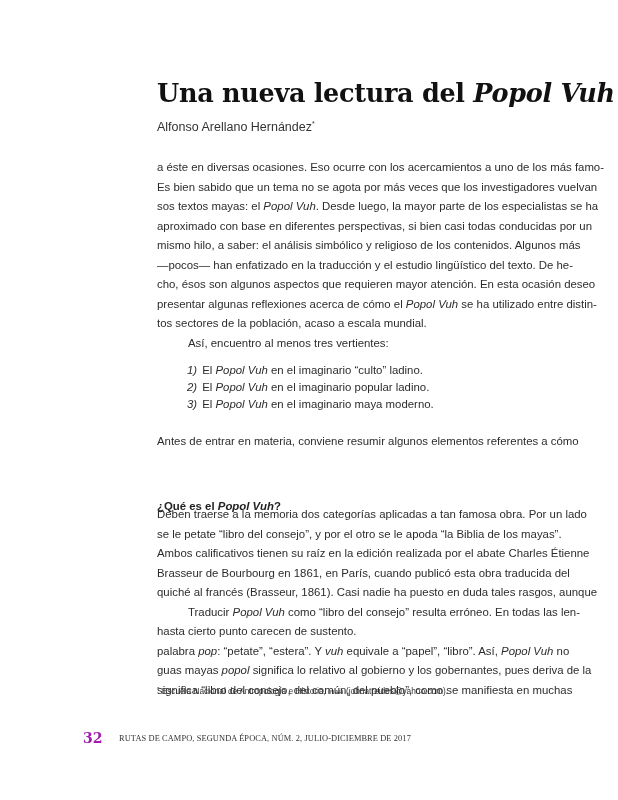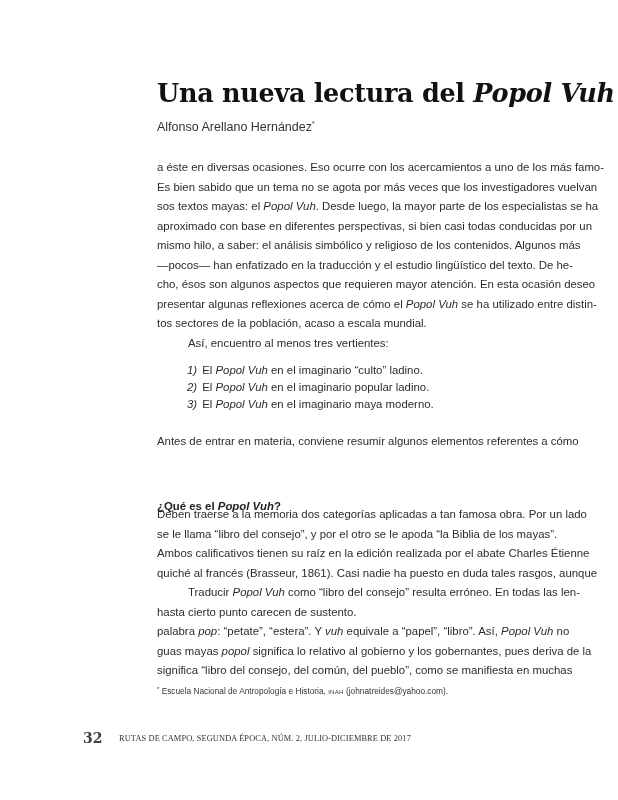--- a/index.html
+++ b/index.html
@@ -39,21 +39,21 @@
   .subheading em { font-style: italic; }
   .p3 { top: 505px; }
   .footnote {
     position: absolute; left: 157px; top: 686px;
     font-family: "Liberation Sans", sans-serif; font-size: 8.3px; color: #333; white-space: nowrap;
   }
   .footnote .sc { font-size: 6px; letter-spacing: 0.3px; }
   .footnote sup { font-size: 6px; vertical-align: 3px; }
   .folio {
     position: absolute; left: 83px; top: 730px;
-    font-family: "DejaVu Serif", serif; font-weight: bold; font-size: 14px; color: #404040;
+    font-family: "DejaVu Serif", serif; font-weight: bold; font-size: 14px; color: #a21caf;
   }
   .running-foot {
     position: absolute; left: 119px; top: 734px;
     font-family: "Liberation Serif", serif; font-size: 8.4px; color: #333; letter-spacing: 0.1px; white-space: nowrap;
   }
 </style>
 </head>
 <body>
 
 <div class="page">
@@ -82,22 +82,23 @@
   </ul>
 
   <div class="body-text p2">
     <span class="line">Antes de entrar en materia, conviene resumir algunos elementos referentes a cómo</span>
   </div>
 
   <div class="subheading"><span>¿Qué es el </span><em>Popol Vuh</em><span>?</span></div>
 
   <div class="body-text p3" id="section-body">
       <span class="line"><span>Deben traerse a la memoria dos categorías aplicadas a tan famosa obra. Por un lado</span></span>
-      <span class="line"><span>se le llama “libro del consejo”, y por el otro se le apoda “la Biblia de los mayas”.</span></span>
+      <span class="line"><span>se le petate “libro del consejo”, y por el otro se le apoda “la Biblia de los mayas”.</span></span>
       <span class="line"><span>Ambos calificativos tienen su raíz en la edición realizada por el abate Charles Étienne</span></span>
+      <span class="line"><span>Brasseur de Bourbourg en 1861, en París, cuando publicó esta obra traducida del</span></span>
       <span class="line"><span>quiché al francés (Brasseur, 1861). Casi nadie ha puesto en duda tales rasgos, aunque</span></span>
       <span class="line indent"><span>Traducir </span><em>Popol Vuh</em><span> como “libro del consejo” resulta erróneo. En todas las len-</span></span>
       <span class="line last"><span>hasta cierto punto carecen de sustento.</span></span>
       <span class="line"><span>palabra </span><em>pop</em><span>: “petate”, “estera”. Y </span><em>vuh</em><span> equivale a “papel”, “libro”. Así, </span><em>Popol Vuh</em><span> no</span></span>
       <span class="line"><span>guas mayas </span><em>popol</em><span> significa lo relativo al gobierno y los gobernantes, pues deriva de la</span></span>
       <span class="line"><span>significa “libro del consejo, del común, del pueblo”, como se manifiesta en muchas</span></span>
     </div>
 
   <div class="footnote"><sup>*</sup> <span>Escuela Nacional de Antropología e Historia, </span><span class="sc">INAH</span><span> (johnatreides@yahoo.com).</span></div>
 

